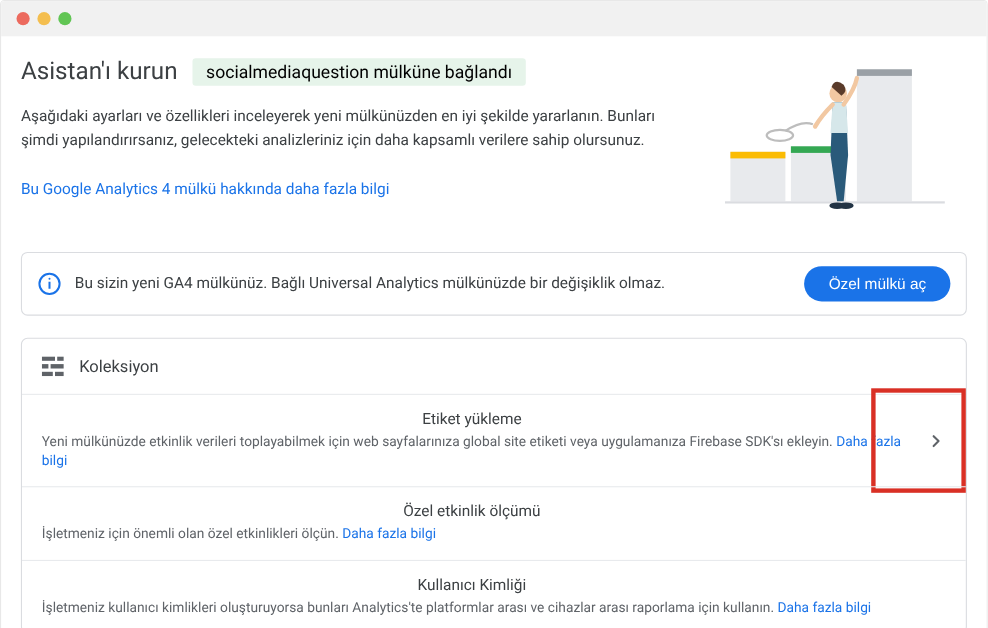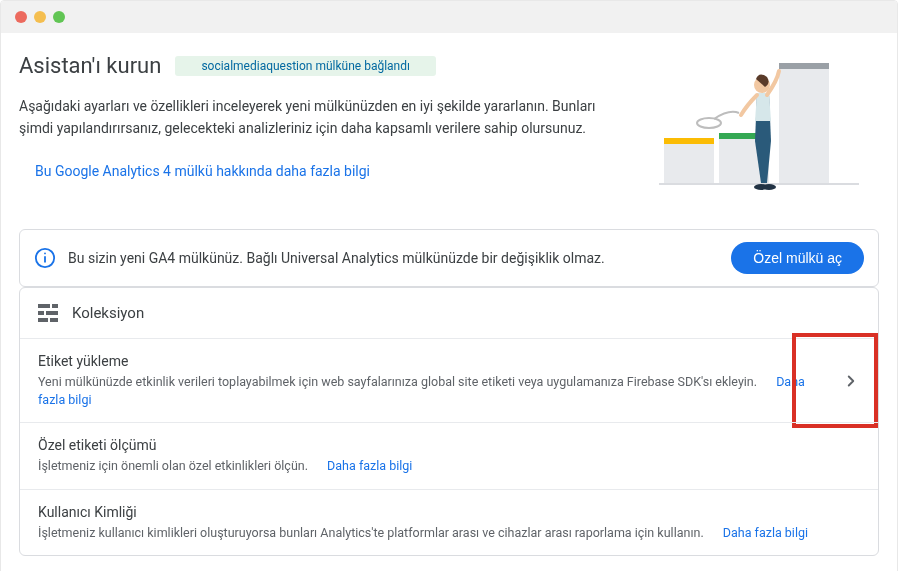--- a/index.html
+++ b/index.html
@@ -8,35 +8,35 @@
     .titlebar { background: #f1f1f1; padding: 10px 14px; display: flex; gap: 7px; }
     .dot { width: 12px; height: 12px; border-radius: 50%; }
     .dot.red { background: #ec6a5e; }
     .dot.yellow { background: #f4be4f; }
     .dot.green { background: #61c554; }
     .content { padding: 20px 18px 24px; }
     .header { display: flex; }
     .header-left { flex: 1; max-width: 640px; }
     .title-row { display: flex; align-items: center; gap: 14px; margin-bottom: 18px; }
     .page-title { font-size: 22px; font-weight: 400; color: #3c4043; }
-    .chip { background: #e6f4ea; color: #0369a1; font-size: 12px; padding: 3px 26px; border-radius: 3px; }
+    .chip { background: #e6f4ea; color: #000000; font-size: 16px; padding: 3px 12px; border-radius: 3px; }
     .intro { color: #3c4043; font-size: 14px; line-height: 1.55; max-width: 600px; margin-bottom: 22px; }
-    .link { color: #1a73e8; font-size: 14px; text-decoration: none; cursor: pointer; margin-left: 16px; }
+    .link { color: #1a73e8; font-size: 14px; text-decoration: none; cursor: pointer; }
     .illus { width: 200px; height: 150px; position: relative; flex-shrink: 0; }
     .illus svg { width: 100%; height: 100%; }
-    .alert { display: flex; align-items: center; border: 1px solid #dadce0; border-radius: 6px; padding: 12px 14px; margin-top: 26px; gap: 12px; }
+    .alert { display: flex; align-items: center; border: 1px solid #dadce0; border-radius: 6px; padding: 12px 14px; margin-top: 26px; margin-bottom: 20px; gap: 12px; }
     .info-icon { color: #1a73e8; flex-shrink: 0; }
     .alert-text { flex: 1; font-size: 14px; color: #3c4043; }
     .pill-btn { background: #1a73e8; color: #fff; border: none; border-radius: 18px; padding: 8px 22px; font-size: 14px; font-weight: 500; cursor: pointer; }
     .card { border: 1px solid #dadce0; border-radius: 6px; }
     .card-header { display: flex; align-items: flex-end; gap: 14px; padding: 16px 18px; }
     .coll-icon { width: 20px; height: 18px; color: #5f6368; }
     .card-title { font-size: 15px; color: #3c4043; }
     .item { border-top: 1px solid #e8eaed; padding: 14px 58px 14px 18px; position: relative; }
-    .item-title { font-size: 14px; color: #3c4043; margin-bottom: 4px; }
+    .item-title { font-size: 14px; color: #3c4043; margin-bottom: 4px; text-align: center; }
     .item-desc { font-size: 12.5px; color: #5f6368; line-height: 1.4; }
     .item-desc .link { font-size: 12.5px; }
     .chev { position: absolute; right: 18px; top: 50%; transform: translateY(-50%); color: #5f6368; }
     .redbox { position: absolute; right: 0; top: -6px; bottom: -6px; width: 86px; border: 4px solid #d93025; pointer-events: none; }
   </style>
 </head>
 <body>
 
 <div class="window">
   <div class="titlebar">
@@ -105,21 +105,21 @@
       <div id="items">
           <div class="item">
             <div class="item-title">Etiket yükleme</div>
             <div class="item-desc">Yeni mülkünüzde etkinlik verileri toplayabilmek için web sayfalarınıza global site etiketi veya uygulamanıza Firebase SDK'sı ekleyin. <a class="link">Daha fazla bilgi</a></div>
             <svg class="chev" width="18" height="18" viewBox="0 0 24 24">
               <path d="M9 6l6 6-6 6" fill="none" stroke="currentColor" stroke-width="2.5" stroke-linecap="round" stroke-linejoin="round"></path>
             </svg>
             <div class="redbox"></div>
           </div>
           <div class="item">
-            <div class="item-title">Özel etiketi ölçümü</div>
+            <div class="item-title">Özel etkinlik ölçümü</div>
             <div class="item-desc">İşletmeniz için önemli olan özel etkinlikleri ölçün. <a class="link">Daha fazla bilgi</a></div>
           </div>
           <div class="item">
             <div class="item-title">Kullanıcı Kimliği</div>
             <div class="item-desc">İşletmeniz kullanıcı kimlikleri oluşturuyorsa bunları Analytics'te platformlar arası ve cihazlar arası raporlama için kullanın. <a class="link">Daha fazla bilgi</a></div>
           </div>
         </div>
     </div>
   </div>
 </div>

